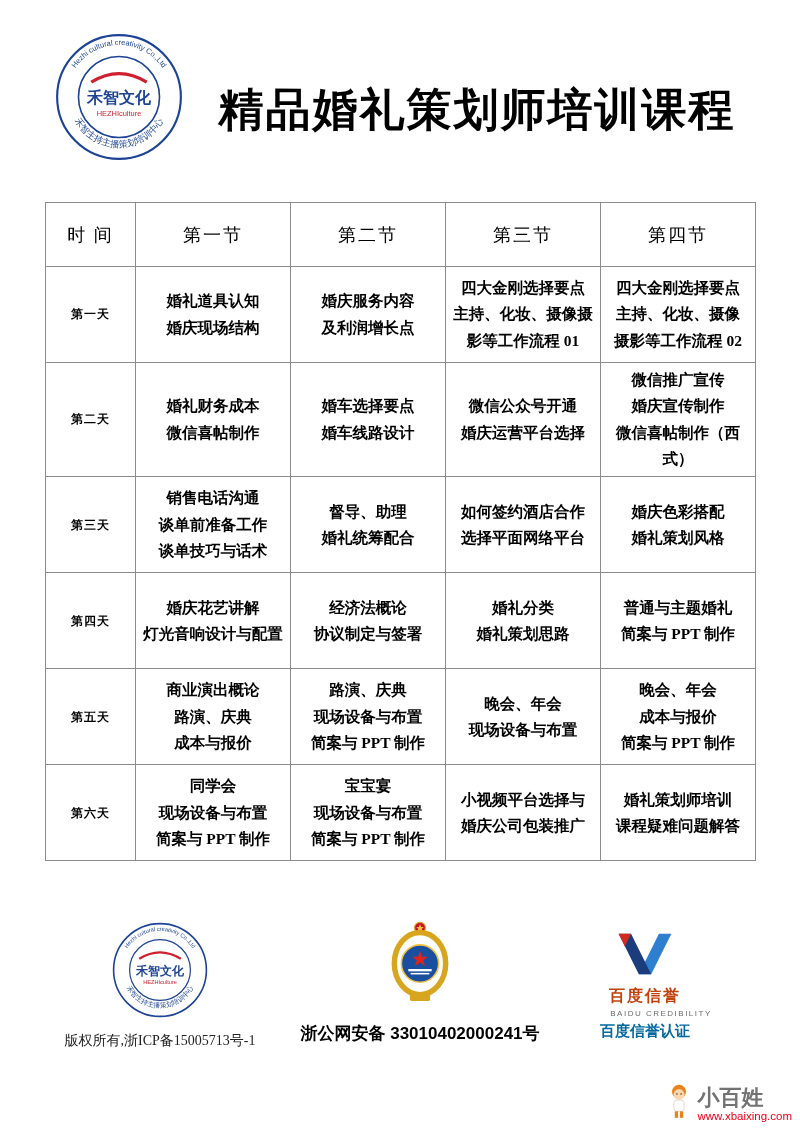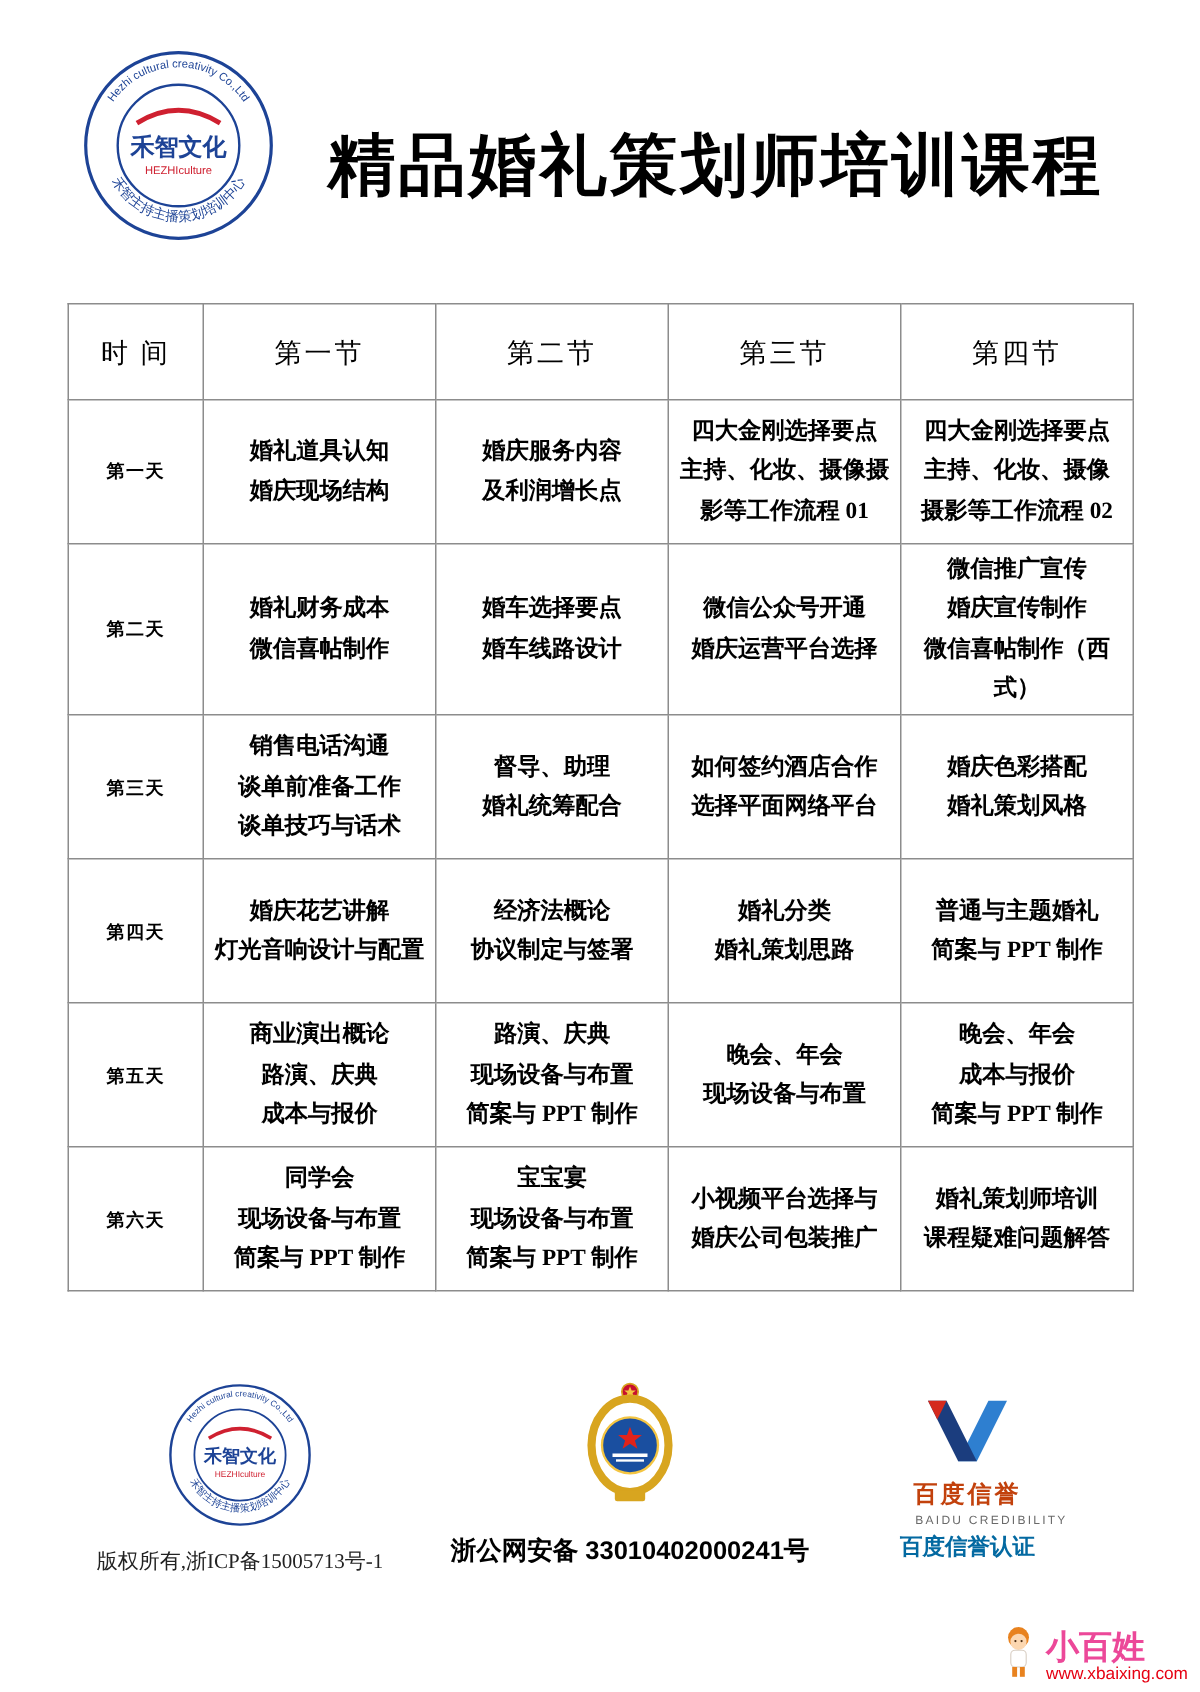--- a/index.html
+++ b/index.html
@@ -95,21 +95,21 @@
   }
 
   
   .watermark {
     position:absolute; right:8px; bottom:6px;
     display:flex; align-items:flex-end; gap:4px;
   }
   .mascot { width:28px; height:40px; }
   .wm-text { display:flex; flex-direction:column; align-items:flex-start; }
   .wm-name {
-    font-size:22px; font-weight:bold; color:#ec4899;
+    font-size:22px; font-weight:bold; color:#737373;
     font-family:"Liberation Sans","DejaVu Sans",sans-serif;
     line-height:1.1;
   }
   .wm-url {
     font-size:11.5px; color:#e60012;
     font-family:"Liberation Sans","DejaVu Sans",sans-serif;
   }
 </style>
 </head>
 <body>

